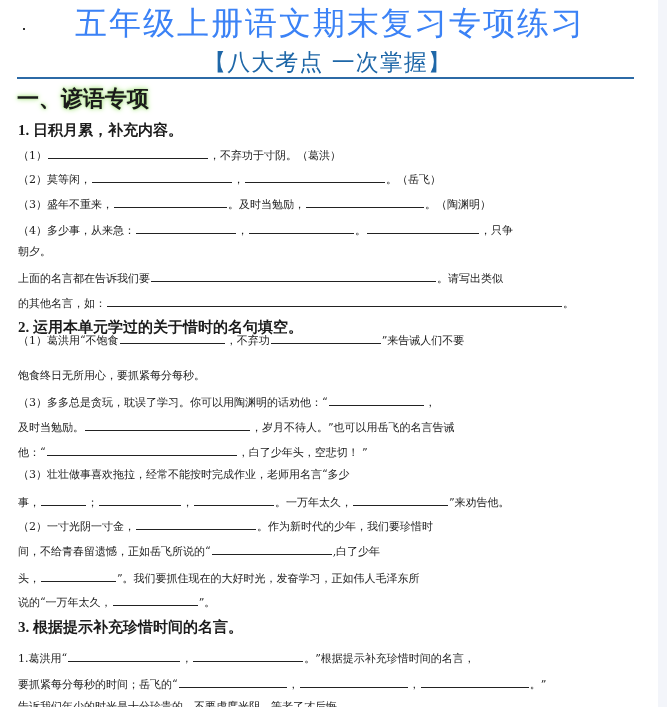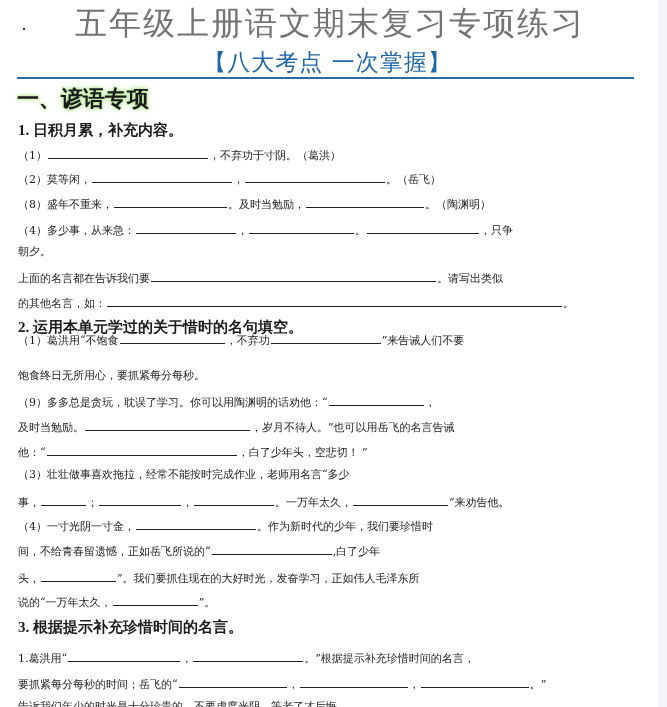--- a/index.html
+++ b/index.html
@@ -8,21 +8,21 @@
     background: #ffffff;
     font-family: "DejaVu Serif", "Liberation Serif", serif;
     color: #1a1a1a;
   }
   .right-strip {
     position: absolute; left: 658px; top: 0; width: 9px; height: 707px;
     background: #f3f5fa;
   }
   .title {
     position: absolute; left: 0; top: 2px; width: 660px; text-align: center;
-    font-size: 32px; letter-spacing: 2px; color: #737373; font-weight: normal;
+    font-size: 32px; letter-spacing: 2px; color: #3b82f6; font-weight: normal;
   }
   .dot { position: absolute; left: 23px; top: 28px; width: 2px; height: 2px; background: #333; }
   .subtitle {
     position: absolute; left: 0; top: 47px; width: 655px; text-align: center;
     font-size: 23px; color: #1e67a8; letter-spacing: 1px;
   }
   .rule { position: absolute; left: 17px; top: 77px; width: 617px; height: 2px; background: #2c6aa6; }
   .section-header {
     position: absolute; left: 17px; top: 84px; font-size: 22px; font-weight: bold; color: #1a1a1a;
     text-shadow: 0 0 4px #b8e89a, 0 0 6px #c9f0a8, 0 0 2px #a6df86;
@@ -50,21 +50,21 @@
 
 <div class="line" style="top:144px">
   <span>（1）</span><span class="blank" style="width:160px"></span><span>，不弃功于寸阴。（葛洪）</span>
 </div>
 
 <div class="line" style="top:168px">
   <span>（2）莫等闲，</span><span class="blank" style="width:140px"></span><span>，</span><span class="blank" style="width:140px"></span><span>。（岳飞）</span>
 </div>
 
 <div class="line" style="top:193px">
-  <span>（8）盛年不重来，</span><span class="blank" style="width:113px"></span><span>。及时当勉励，</span><span class="blank" style="width:118px"></span><span>。（陶渊明）</span>
+  <span>（3）盛年不重来，</span><span class="blank" style="width:113px"></span><span>。及时当勉励，</span><span class="blank" style="width:118px"></span><span>。（陶渊明）</span>
 </div>
 
 <div class="line" style="top:219px">
   <span>（4）多少事，从来急：</span><span class="blank" style="width:100px"></span><span>，</span><span class="blank" style="width:105px"></span><span>。</span><span class="blank" style="width:112px"></span><span>，只争</span>
 </div>
 <div class="line" style="top:242px">朝夕。</div>
 
 <div class="line" style="top:267px">
   <span>上面的名言都在告诉我们要</span><span class="blank" style="width:285px"></span><span>。请写出类似</span>
 </div>
@@ -73,36 +73,36 @@
 </div>
 
 <div class="line q" style="top:317px">2. 运用本单元学过的关于惜时的名句填空。</div>
 
 <div class="line" style="top:329px">
   <span>（1）葛洪用“不饱食</span><span class="blank" style="width:105px"></span><span>，不弃功</span><span class="blank" style="width:110px"></span><span>”来告诫人们不要</span>
 </div>
 <div class="line" style="top:366px">饱食终日无所用心，要抓紧每分每秒。</div>
 
 <div class="line" style="top:391px">
-  <span>（9）多多总是贪玩，耽误了学习。你可以用陶渊明的话劝他：“</span><span class="blank" style="width:95px"></span><span>，</span>
+  <span>（3）多多总是贪玩，耽误了学习。你可以用陶渊明的话劝他：“</span><span class="blank" style="width:95px"></span><span>，</span>
 </div>
 <div class="line" style="top:416px">
   <span>及时当勉励。</span><span class="blank" style="width:165px"></span><span>，岁月不待人。”也可以用岳飞的名言告诫</span>
 </div>
 <div class="line" style="top:441px">
   <span>他：“</span><span class="blank" style="width:190px"></span><span>，白了少年头，空悲切！ ”</span>
 </div>
 
 <div class="line" style="top:465px">（3）壮壮做事喜欢拖拉，经常不能按时完成作业，老师用名言“多少</div>
 <div class="line" style="top:491px">
   <span>事，</span><span class="blank" style="width:45px"></span><span>；</span><span class="blank" style="width:82px"></span><span>，</span><span class="blank" style="width:80px"></span><span>。一万年太久，</span><span class="blank" style="width:95px"></span><span>”来劝告他。</span>
 </div>
 
 <div class="line" style="top:515px">
-  <span>（4）一寸光阴一寸金，</span><span class="blank" style="width:120px"></span><span>。作为新时代的少年，我们要珍惜时</span>
+  <span>（2）一寸光阴一寸金，</span><span class="blank" style="width:120px"></span><span>。作为新时代的少年，我们要珍惜时</span>
 </div>
 <div class="line" style="top:540px">
   <span>间，不给青春留遗憾，正如岳飞所说的“</span><span class="blank" style="width:120px"></span><span>,白了少年</span>
 </div>
 <div class="line" style="top:567px">
   <span>头，</span><span class="blank" style="width:75px"></span><span>”。我们要抓住现在的大好时光，发奋学习，正如伟人毛泽东所</span>
 </div>
 <div class="line" style="top:591px">
   <span>说的“一万年太久，</span><span class="blank" style="width:85px"></span><span>”。</span>
 </div>

